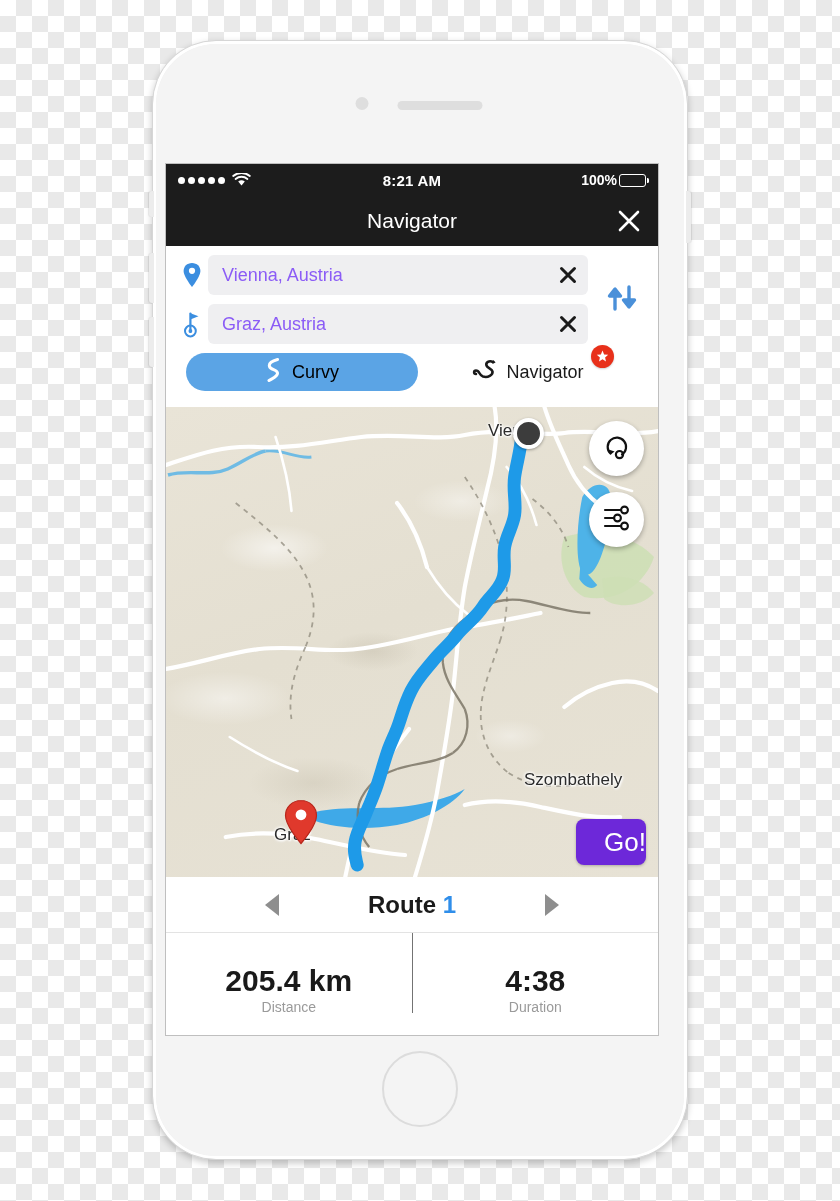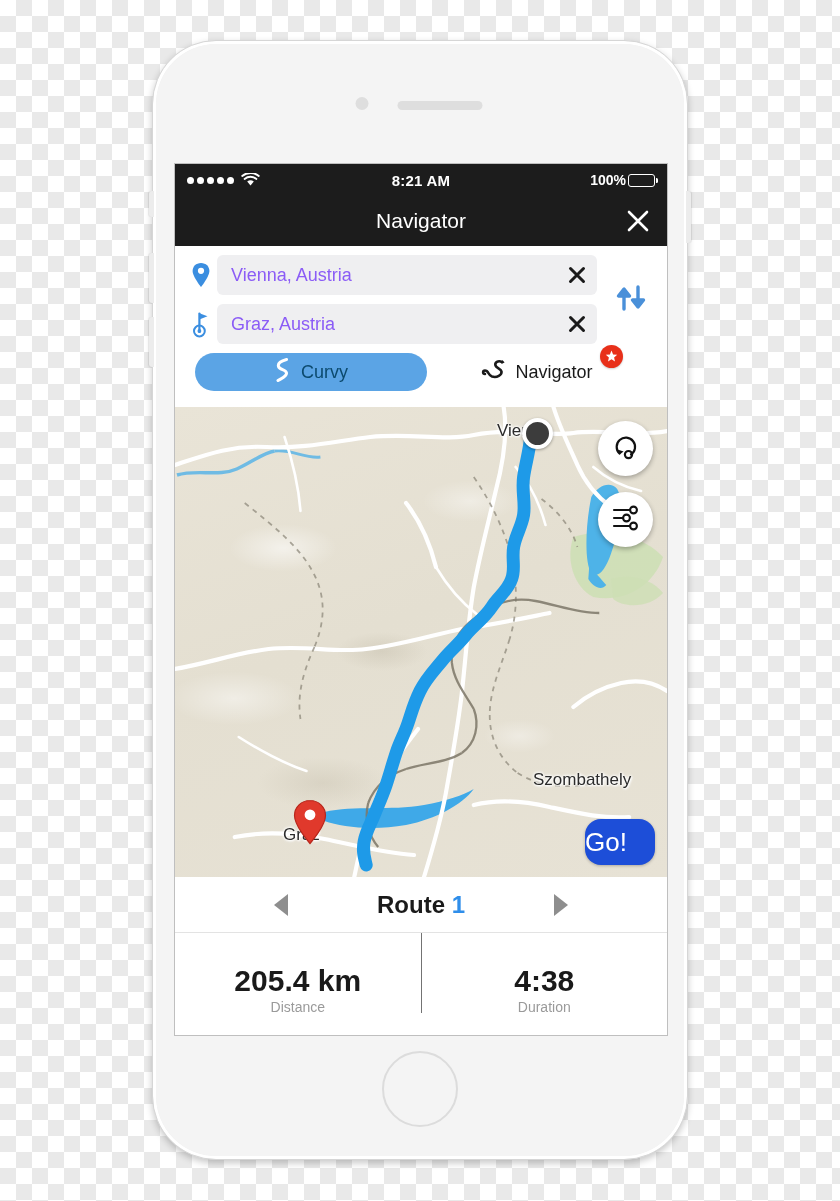--- a/index.html
+++ b/index.html
@@ -59,21 +59,21 @@
   #home-button {
     position: absolute; left: 50%; bottom: 32px;
     transform: translateX(-50%);
     width: 76px; height: 76px; border-radius: 50%;
     border: 2px solid #dcdcdc;
   }
 
   
   #screen {
     position: absolute;
-    left: 21px; top: 122px;
+    left: 12px; top: 122px;
     width: 494px; height: 873px;
     background: #ffffff;
     overflow: hidden;
     border: 1px solid #bfbfbf;
   }
 
   
   #statusbar {
     height: 32px; background: #1c1c1c; color: #fff;
     display: flex; align-items: center;
@@ -131,21 +131,21 @@
   #fields-col { flex: 1; display: flex; flex-direction: column; gap: 9px; }
   #fields-wrap { display: flex; align-items: center; }
 
   
   #mode-row {
     display: flex; align-items: center; padding: 9px 10px 8px 10px;
     position: relative;
   }
   #curvy-pill {
     width: 232px; height: 38px; border-radius: 19px;
-    background: #5ba4e5; color: #0c4a6e;
+    background: #5ba4e5; color: #000000;
     display: flex; align-items: center; justify-content: center; gap: 10px;
     font-size: 18px; cursor: pointer;
   }
   #supercurvy-btn {
     flex: 1; display: flex; align-items: center; justify-content: center; gap: 9px;
     font-size: 18px; color: #1a1a1a; cursor: pointer; position: relative;
   }
   #star-badge {
     position: absolute; right: 24px; top: -14px;
     width: 23px; height: 23px; border-radius: 50%;
@@ -191,23 +191,23 @@
     position: absolute; right: 14px;
     width: 55px; height: 55px; border-radius: 50%;
     background: #fff; box-shadow: 0 2px 5px rgba(0,0,0,.3);
     display: flex; align-items: center; justify-content: center; cursor: pointer;
   }
   #roundtrip-btn { top: 14px; }
   #settings-btn  { top: 85px; }
 
   #go-btn {
     position: absolute; right: 12px; bottom: 12px;
-    width: 70px; height: 46px; border-radius: 16px;
-    background: #1d4ed8; color: #fff;
-    font-size: 26px; display: flex; align-items: center; justify-content: flex-start;
+    width: 70px; height: 46px; border-radius: 8px;
+    background: #6d28d9; color: #fff;
+    font-size: 26px; display: flex; align-items: center; justify-content: flex-end;
     cursor: pointer; box-shadow: 0 1px 3px rgba(0,0,0,.25);
   }
 
   
   #route-bar {
     height: 56px; display: flex; align-items: center; justify-content: center;
     border-bottom: 1px solid #e3e3e3; background: #fff; position: relative;
   }
   #route-title { font-size: 24px; font-weight: bold; color: #1a1a1a; }
   #route-number { color: #2f8eea; }

